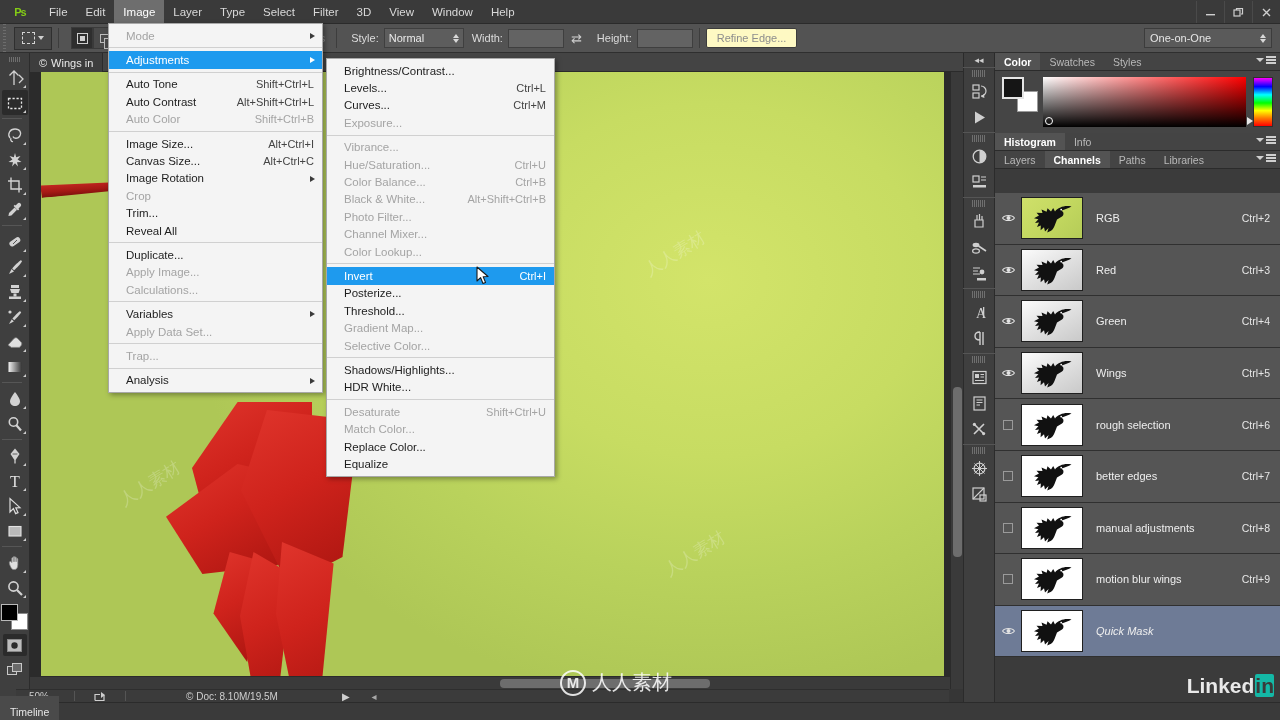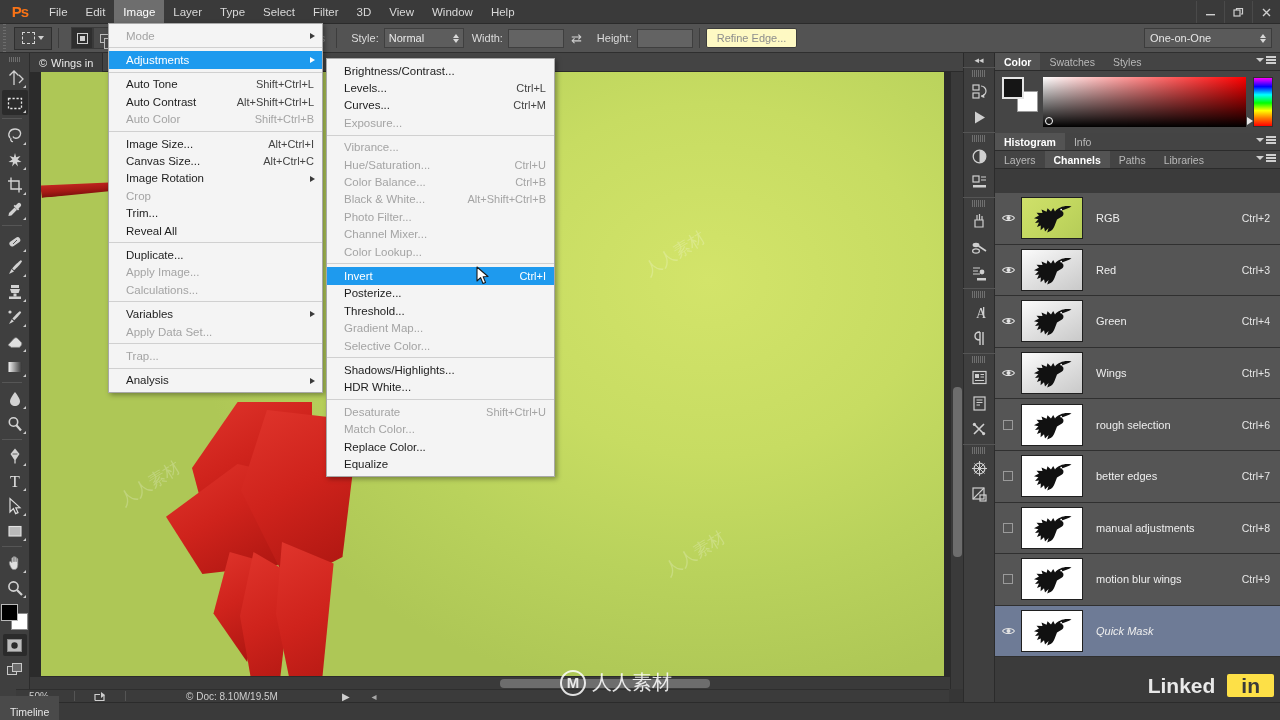--- a/index.html
+++ b/index.html
@@ -16,21 +16,21 @@
 
   
   #menubar {
     position:absolute; left:0; top:0; width:1280px; height:24px;
     background:#3a3a3a;
     display:flex; align-items:center;
     border-bottom:1px solid #2b2b2b;
   }
   #ps-logo {
     width:40px; height:24px; display:flex; align-items:center; justify-content:center;
-    color:#f97316; font-weight:bold; font-size:15px; letter-spacing:-1px;
+    color:#84cc16; font-weight:bold; font-size:11px; letter-spacing:-1px;
     font-family:"Liberation Sans", sans-serif;
   }
   .menu-item {
     padding:0 9px; height:24px; line-height:24px; font-size:11.5px; color:#d9d9d9;
     cursor:default; white-space:nowrap;
   }
   .menu-item.active { background:#6e6e6e; color:#fff; }
   #win-controls { position:absolute; right:0; top:0; height:24px; display:flex; }
   .win-btn {
     width:28px; height:22px; margin-top:1px; display:flex; align-items:center; justify-content:center;
@@ -309,21 +309,21 @@
   }
   .mi.hl .sub { border-left-color:#fff; }
   .m-sep { height:1px; background:#d0d0d0; margin:3px 0; }
   #cursor-arrow { position:absolute; left:476px; top:266px; z-index:60; }
 
   
   #linkedin-wm {
     position:absolute; right:6px; bottom:22px; font-size:21px; font-weight:bold;
     color:#e9e9e9; z-index:5; font-family:"Liberation Sans",sans-serif;
   }
-  #linkedin-wm .box { background:#fde047; color:#3a3a3a; padding:0 14px; border-radius:2px; margin-left:12px;}
+  #linkedin-wm .box { background:#14b8a6; color:#3a3a3a; padding:0 0; border-radius:2px; margin-left:1px;}
   #center-wm {
     position:absolute; left:560px; bottom:24px; z-index:6; display:flex; align-items:center; gap:6px;
     color:rgba(255,255,255,0.85); font-size:20px;
   }
   #center-wm .circ { width:26px;height:26px;border:2px solid rgba(255,255,255,0.85); border-radius:50%;
     display:flex;align-items:center;justify-content:center;font-size:15px;font-weight:bold;}
 </style>
 </head>
 <body>
 

